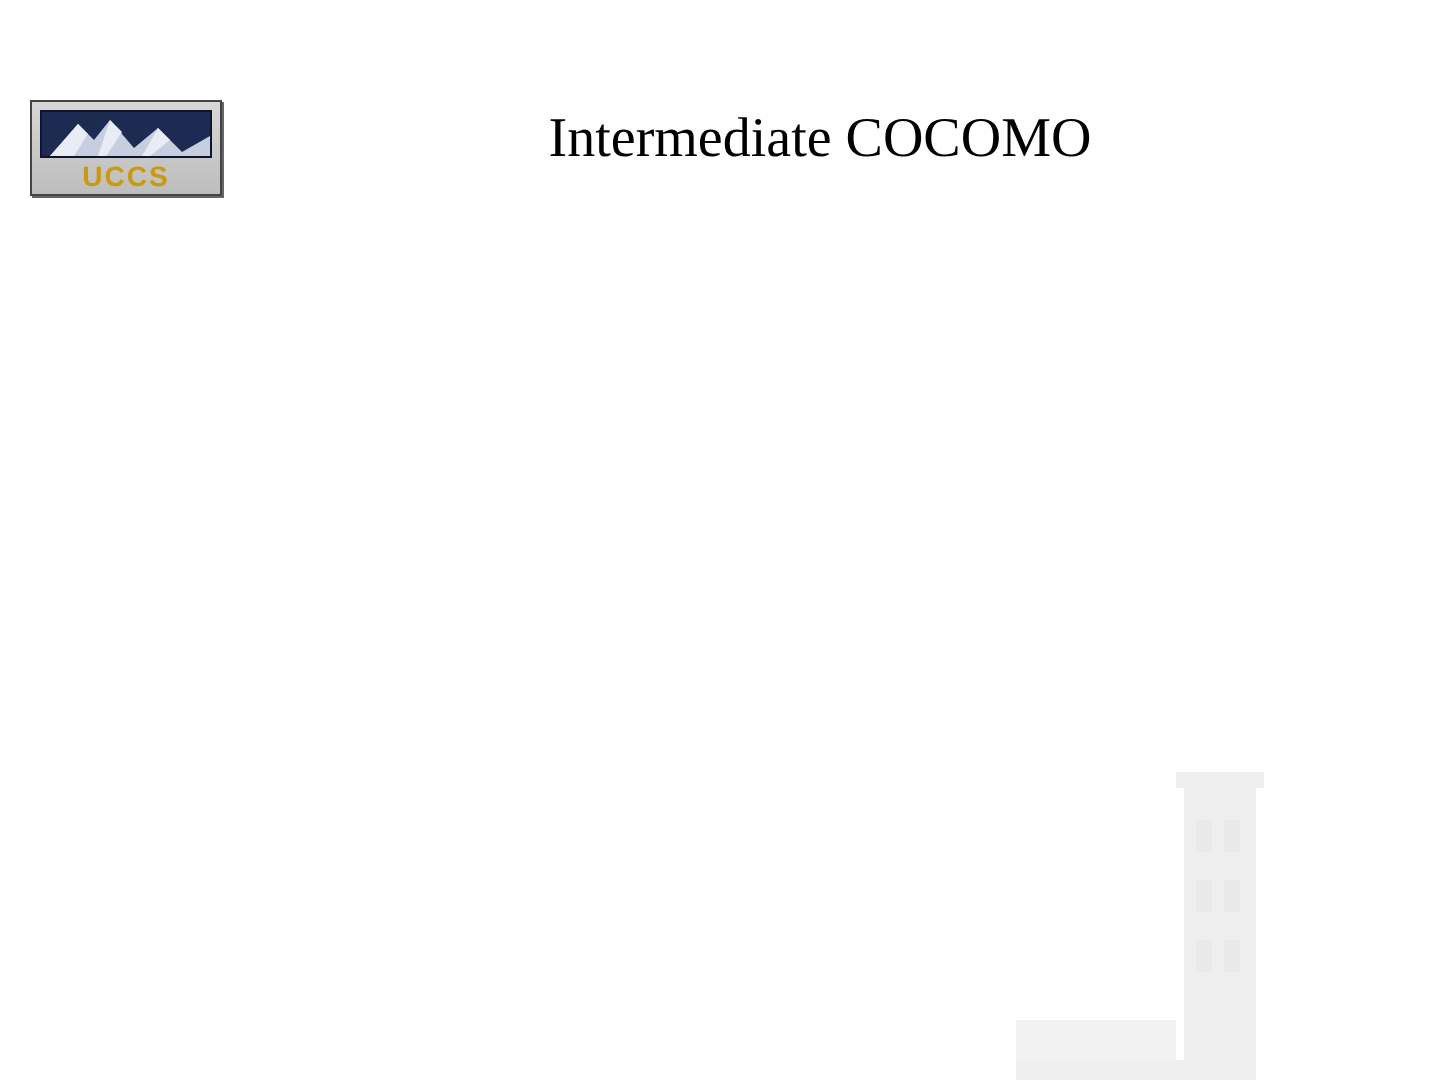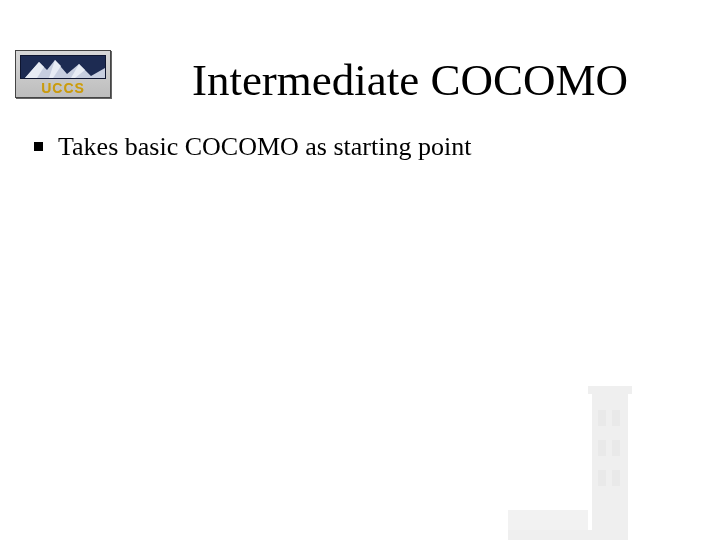--- a/index.html
+++ b/index.html
@@ -45,21 +45,21 @@
     background:linear-gradient(#fbe27a,#d4a017);
     -webkit-background-clip:text;
     background-clip:text;
     color:#c79a12;
   }
   
   .title{
     position:absolute;
     left:130px; top:18px;
     width:560px;
-    font-size:45px;
+    font-size:28px;
     color:#000;
     text-align:center;
   }
   
   .body{
     position:absolute;
     left:30px; top:96px;
     width:640px;
     font-size:26px;
     line-height:1.18;
@@ -123,21 +123,20 @@
         <polygon points="58,8 64,14 54,22 50,22" fill="#e8ecf4"></polygon>
       </svg>
     </div>
     <div class="logo-txt">UCCS</div>
   </div>
 
   <div class="title">Intermediate COCOMO</div>
 
   <div class="body">
     <ul>
-      <li><span> Takes basic COCOMO as starting point</span></li>
     </ul>
   </div>
 
   <div class="tower">
     <svg width="140" height="170" viewBox="0 0 140 170">
       <g fill="#cfcfcf">
         <rect x="84" y="10" width="36" height="150"></rect>
         <rect x="80" y="6" width="44" height="8"></rect>
         <rect x="78" y="160" width="62" height="10"></rect>
         <rect x="90" y="30" width="8" height="16" fill="#bdbdbd"></rect>

